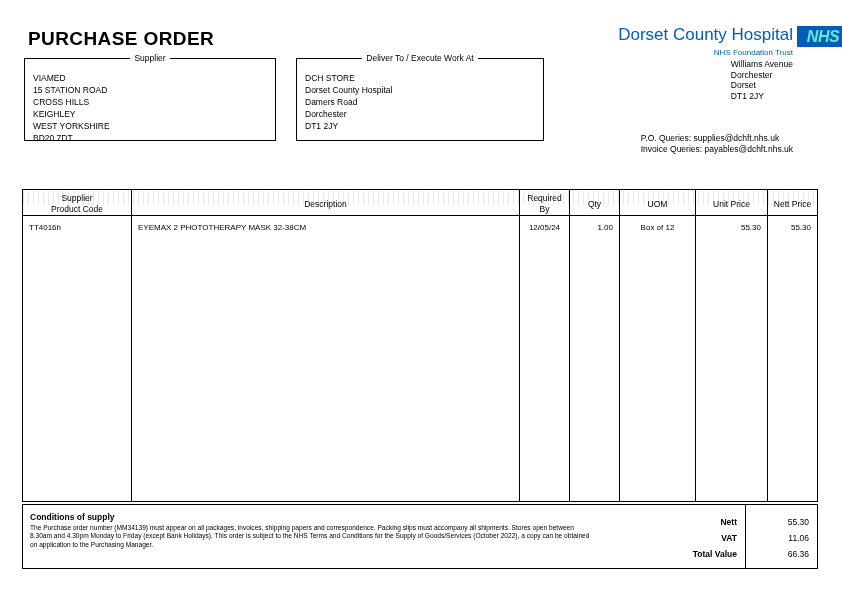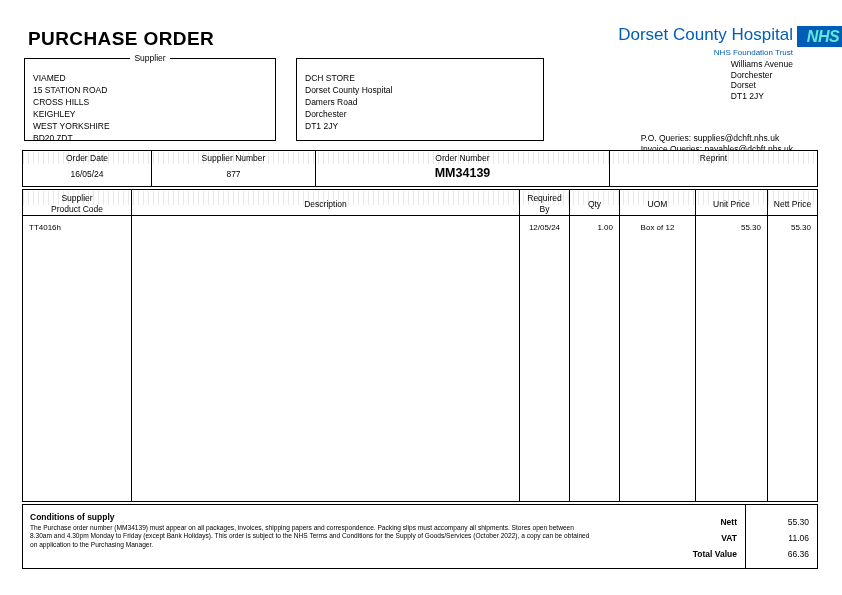--- a/index.html
+++ b/index.html
@@ -264,46 +264,28 @@
     <div class="box-caption"><span>Supplier</span></div>
     <div class="addr-lines">VIAMED
 15 STATION ROAD
 CROSS HILLS
 KEIGHLEY
 WEST YORKSHIRE
 BD20 7DT</div>
   </div>
 
   <div class="addr-box" id="deliver-box">
+    <div class="box-caption"><span>Deliver To / Execute Work At</span></div>
     <div class="addr-lines">DCH STORE
 Dorset County Hospital
 Damers Road
 Dorchester
 DT1 2JY</div>
   </div>
 
-  <div class="strip">
-    <div class="vline" style="left:128px;"></div>
-    <div class="vline" style="left:292px;"></div>
-    <div class="vline" style="left:586px;"></div>
-
-    <div class="strip-cap" style="left:0px; width:128px;">Order Date</div>
-    <div class="strip-val" style="left:0px; width:128px;">16/05/24</div>
-
-    <div class="strip-cap" style="left:129px; width:163px;">Supplier Number</div>
-    <div class="strip-val" style="left:129px; width:163px;">877</div>
-
-    <div class="strip-cap" style="left:293px; width:293px;">Order Number</div>
-    <div class="strip-val big" style="left:293px; width:293px;">MM34139</div>
-
-    <div class="strip-cap" style="left:587px; width:207px;">Reprint</div>
-    <div class="strip-val" style="left:587px; width:207px;"></div>
-
-    <div class="noise" style="left:0; top:1px; width:794px; height:12px;"></div>
-  </div>
 
   <div class="items">
 
     <div class="vline" style="left:108px;"></div>
     <div class="vline" style="left:496px;"></div>
     <div class="vline" style="left:546px;"></div>
     <div class="vline" style="left:596px;"></div>
     <div class="vline" style="left:672px;"></div>
     <div class="vline" style="left:744px;"></div>
     <div class="hline" style="top:25px;"></div>
@@ -312,20 +294,21 @@
 Product Code</div>
     <div class="th" style="left:109px; top:9px; width:387px;">Description</div>
     <div class="th" style="left:497px; top:3px; width:49px; white-space:pre;">Required
 By</div>
     <div class="th" style="left:547px; top:9px; width:49px;">Qty</div>
     <div class="th" style="left:597px; top:9px; width:75px;">UOM</div>
     <div class="th" style="left:673px; top:9px; width:71px;">Unit Price</div>
     <div class="th" style="left:745px; top:9px; width:49px;">Nett Price</div>
 
     <div class="td" style="left:6px; top:33px; width:100px;">TT4016h</div>
+    <div class="td" style="left:115px; top:33px; width:375px;">EYEMAX 2 PHOTOTHERAPY MASK 32-38CM</div>
     <div class="td center" style="left:497px; top:33px; width:49px;">12/05/24</div>
     <div class="td right" style="left:547px; top:33px; width:43px;">1.00</div>
     <div class="td center" style="left:597px; top:33px; width:75px;">Box of 12</div>
     <div class="td right" style="left:673px; top:33px; width:65px;">55.30</div>
     <div class="td right" style="left:745px; top:33px; width:43px;">55.30</div>
 
     <div class="noise" style="left:0; top:1px; width:794px; height:14px;"></div>
   </div>
 
   <div class="footer">

